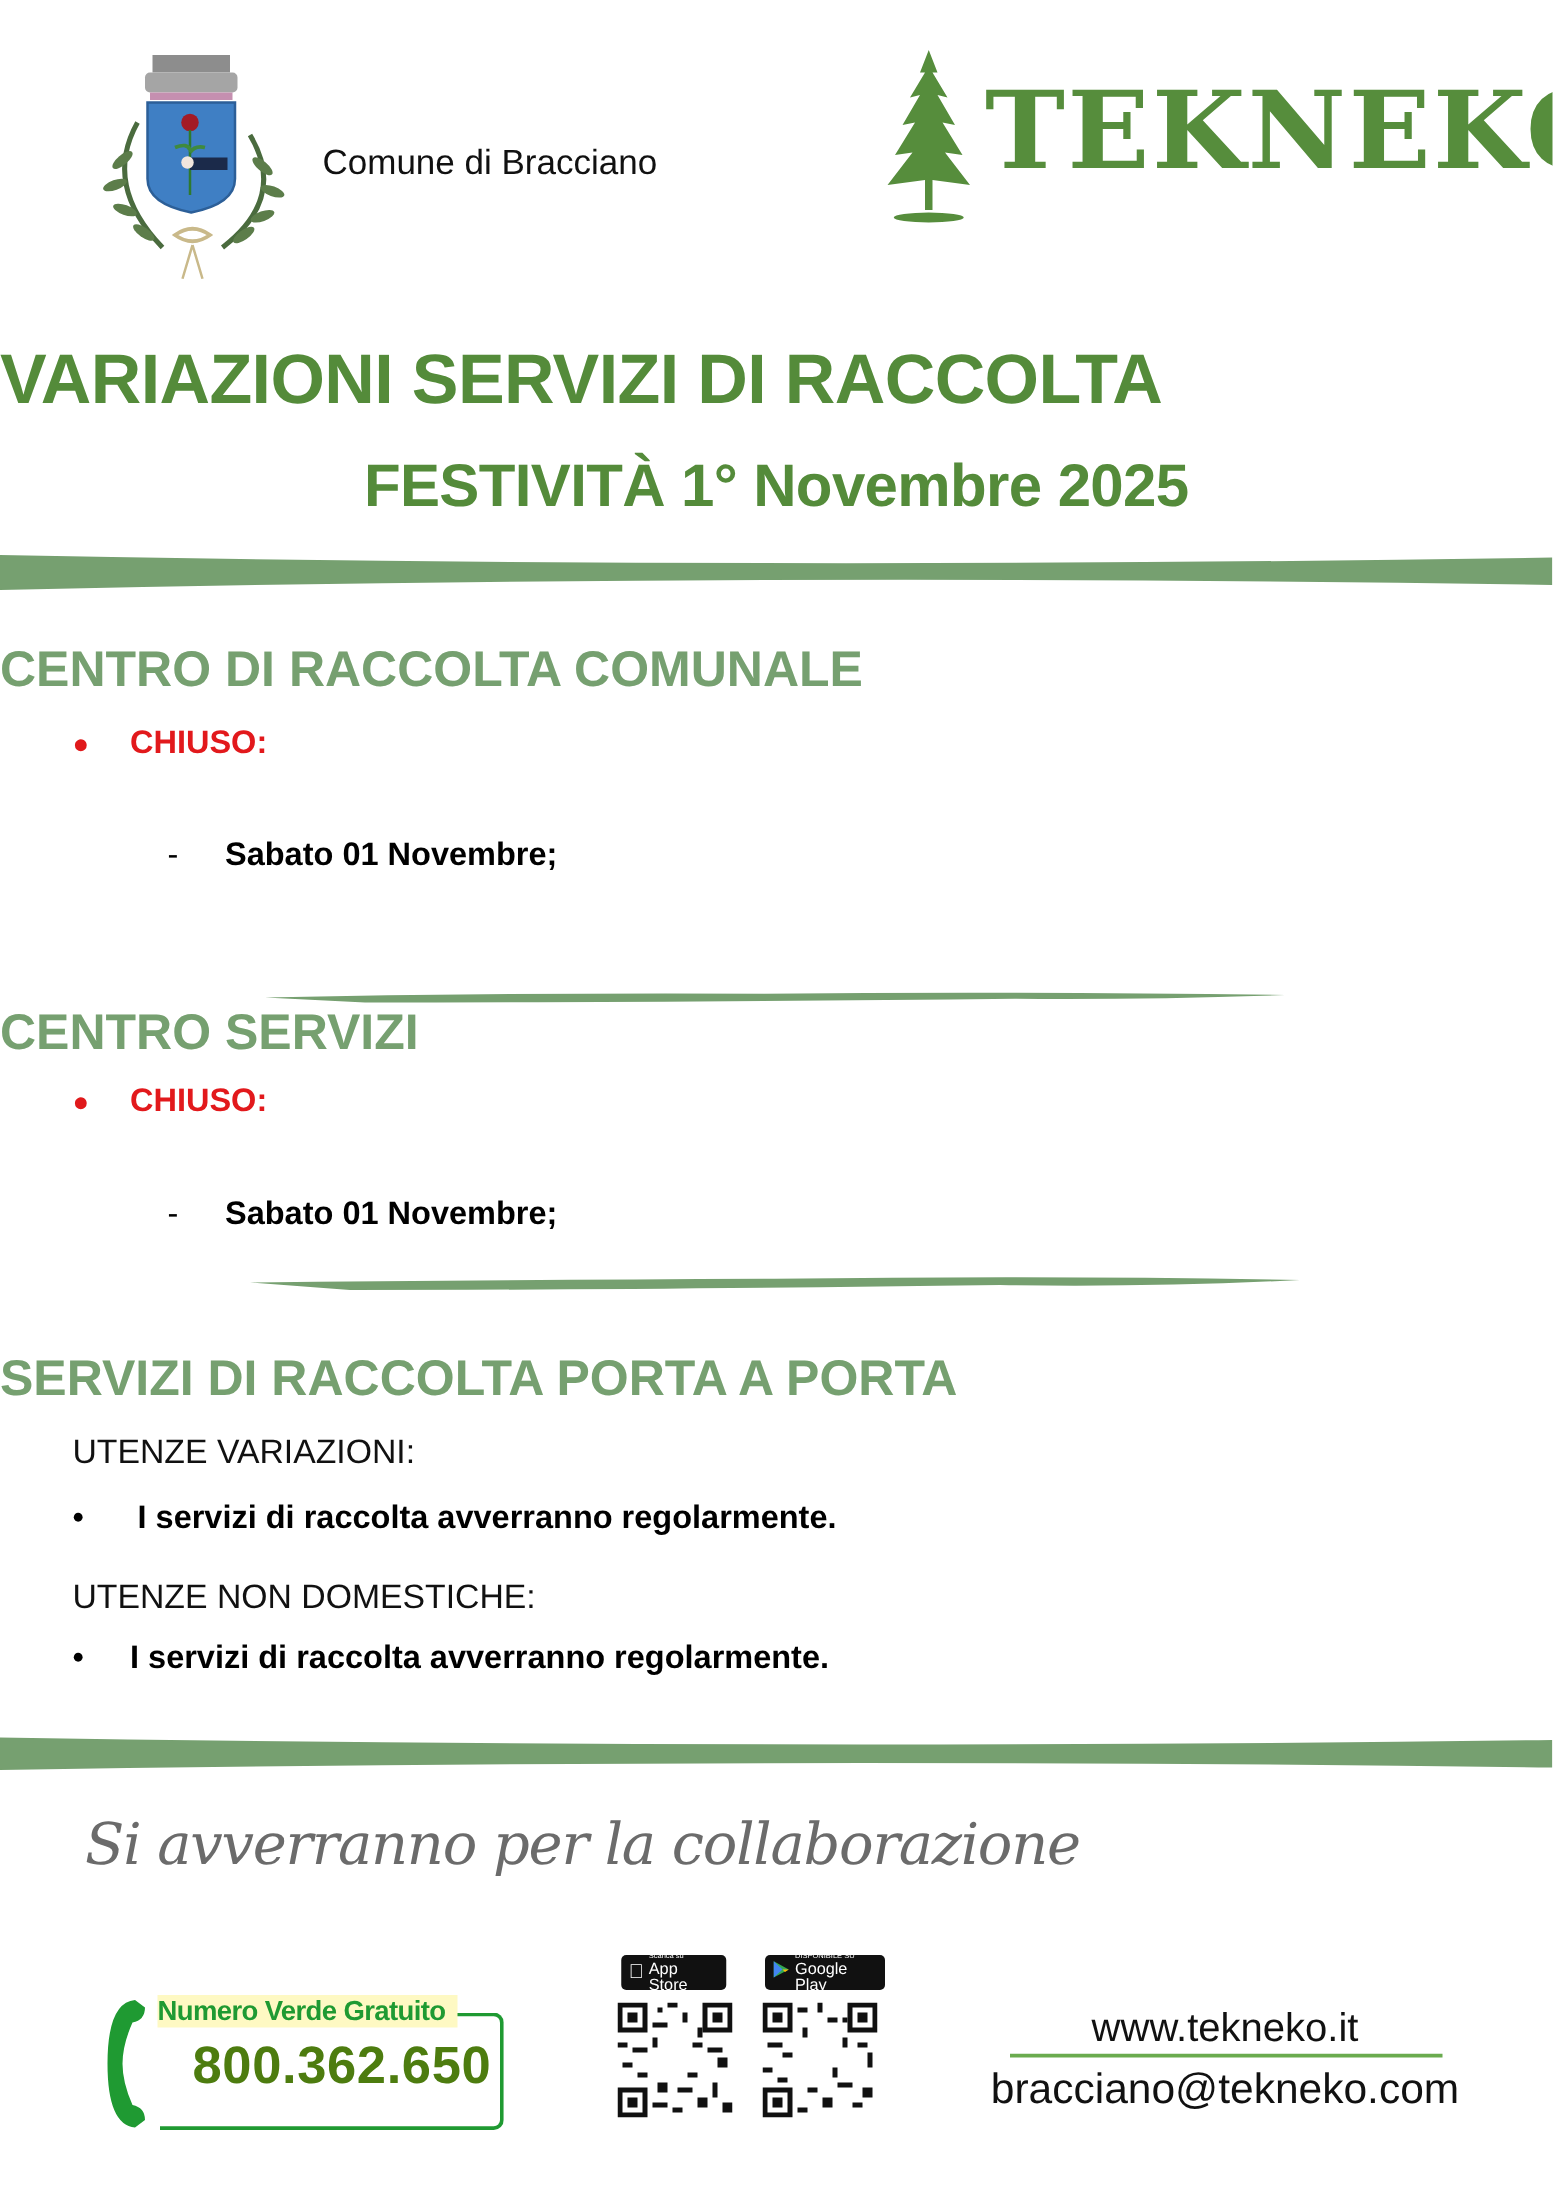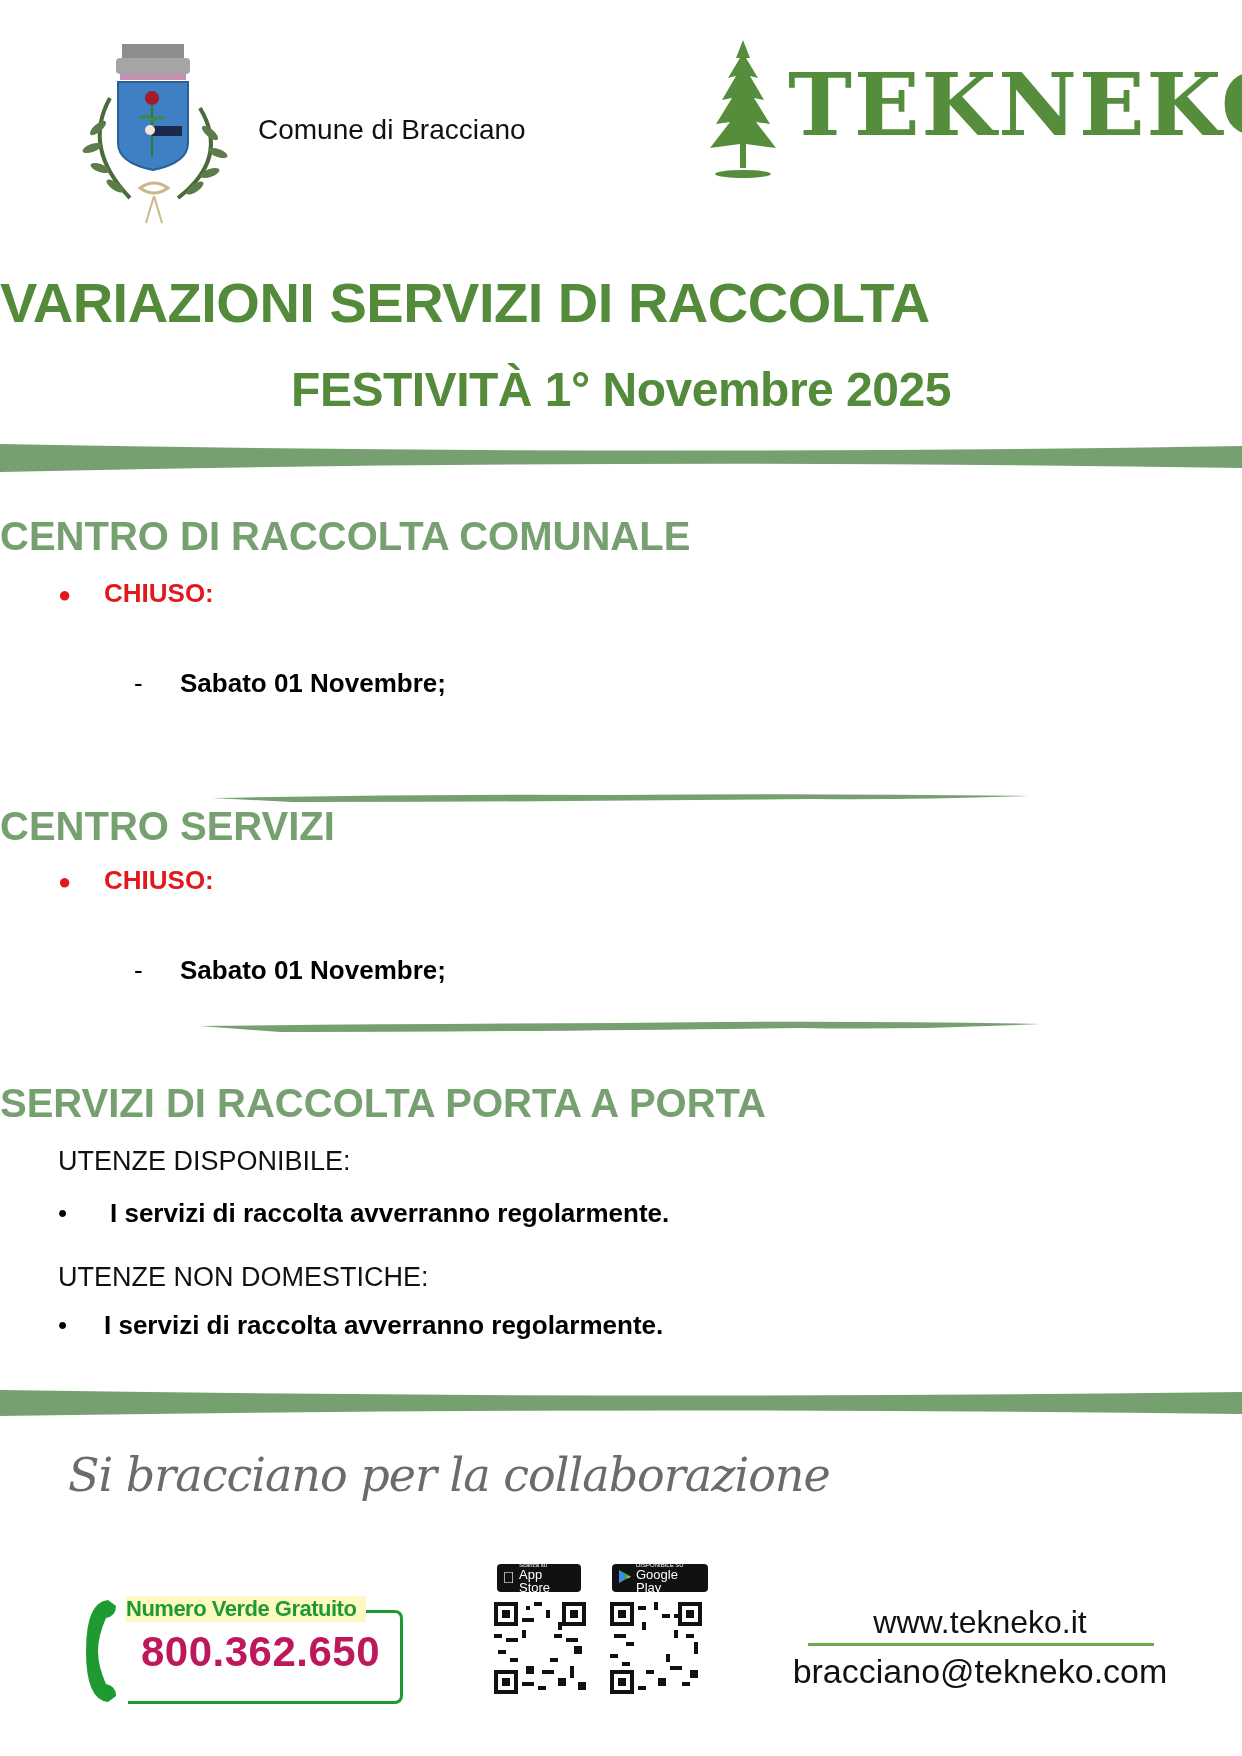--- a/index.html
+++ b/index.html
@@ -36,21 +36,21 @@
   .blk-bullet .dot { display: inline-block; color: #000; font-weight: normal; }
 
   .thanks { left: 68px; top: 1448px; font-family: "DejaVu Serif", "Liberation Serif", serif; font-style: italic;
             font-size: 46px; color: #6b6b6b; white-space: nowrap; letter-spacing: -1px; }
 
   
   .phone-box { left: 128px; top: 1610px; width: 272px; height: 88px; border: 3px solid #1f9a32; border-left: none;
                border-radius: 0 8px 8px 0; }
   .phone-label { left: 126px; top: 1596px; font-size: 22px; font-weight: bold; color: #1f9a32; background: #fef9c3;
                  padding-right: 10px; letter-spacing: -0.5px; }
-  .phone-num { left: 141px; top: 1628px; font-size: 42px; font-weight: bold; color: #be185d; letter-spacing: 0.5px; text-align: center; }
+  .phone-num { left: 154px; top: 1628px; font-size: 42px; font-weight: bold; color: #4d7c0f; letter-spacing: 0.5px; text-align: center; }
   .phone-icon { left: 80px; top: 1596px; width: 40px; height: 110px; }
 
   
   .store-badge { height: 28px; background: #111; border-radius: 4px; color: #fff; display: flex; align-items: center;
                  gap: 4px; padding: 0 6px; box-sizing: border-box; }
   .store-badge .small { font-size: 6px; line-height: 1; display: block; }
   .store-badge .big { font-size: 13px; line-height: 1; display: block; }
   .qr { width: 92px; height: 92px; }
 
   .site { left: 800px; top: 1604px; width: 360px; text-align: center; font-size: 32px; color: #111; }
@@ -131,36 +131,36 @@
   <span class="dash">-</span><span>Sabato 01 Novembre;</span>
 </div>
 
 <div class="abs brush" style="left:200px;top:1018px;width:840px;height:18px;">
   <svg width="840" height="18" viewBox="0 0 840 18" preserveAspectRatio="none">
     <path d="M0 8 Q200 6 420 5 Q640 2 840 6 Q720 12 600 10 Q300 14 80 14 Z" fill="#76a070"></path>
   </svg>
 </div>
 
 <div class="abs sec-h" style="top:1070px;margin-top:11px;">SERVIZI DI RACCOLTA PORTA A PORTA</div>
-<div class="abs label-row" style="top:1146px;">UTENZE DISPONIBILE:</div>
+<div class="abs label-row" style="top:1146px;">UTENZE VARIAZIONI:</div>
 <div class="abs blk-bullet" style="top:1198px;">
   <span class="dot" style="width:52px;">•</span><span>I servizi di raccolta avverranno regolarmente.</span>
 </div>
 <div class="abs label-row" style="top:1262px;">UTENZE NON DOMESTICHE:</div>
 <div class="abs blk-bullet" style="top:1310px;">
   <span class="dot" style="width:46px;">•</span><span>I servizi di raccolta avverranno regolarmente.</span>
 </div>
 
 <div class="abs band" style="top:1386px;height:32px;">
   <svg width="1242" height="32" viewBox="0 0 1242 32" preserveAspectRatio="none">
     <path d="M0 4 Q620 14 1242 6 L1242 28 Q620 20 0 30 Z" fill="#76a070"></path>
   </svg>
 </div>
 
-<div class="abs thanks">Si bracciano per la collaborazione</div>
+<div class="abs thanks">Si avverranno per la collaborazione</div>
 
 <div class="abs phone-icon">
   <svg width="40" height="110" viewBox="0 0 40 110">
     <path d="M28 4 Q6 6 6 55 Q6 104 28 106 L36 100 Q36 90 26 88 Q18 70 18 55 Q18 40 26 22 Q36 20 36 10 Z" fill="#1f9a32"></path>
   </svg>
 </div>
 <div class="abs phone-box"></div>
 <div class="abs phone-label">Numero Verde Gratuito</div>
 <div class="abs phone-num">800.362.650</div>
 

